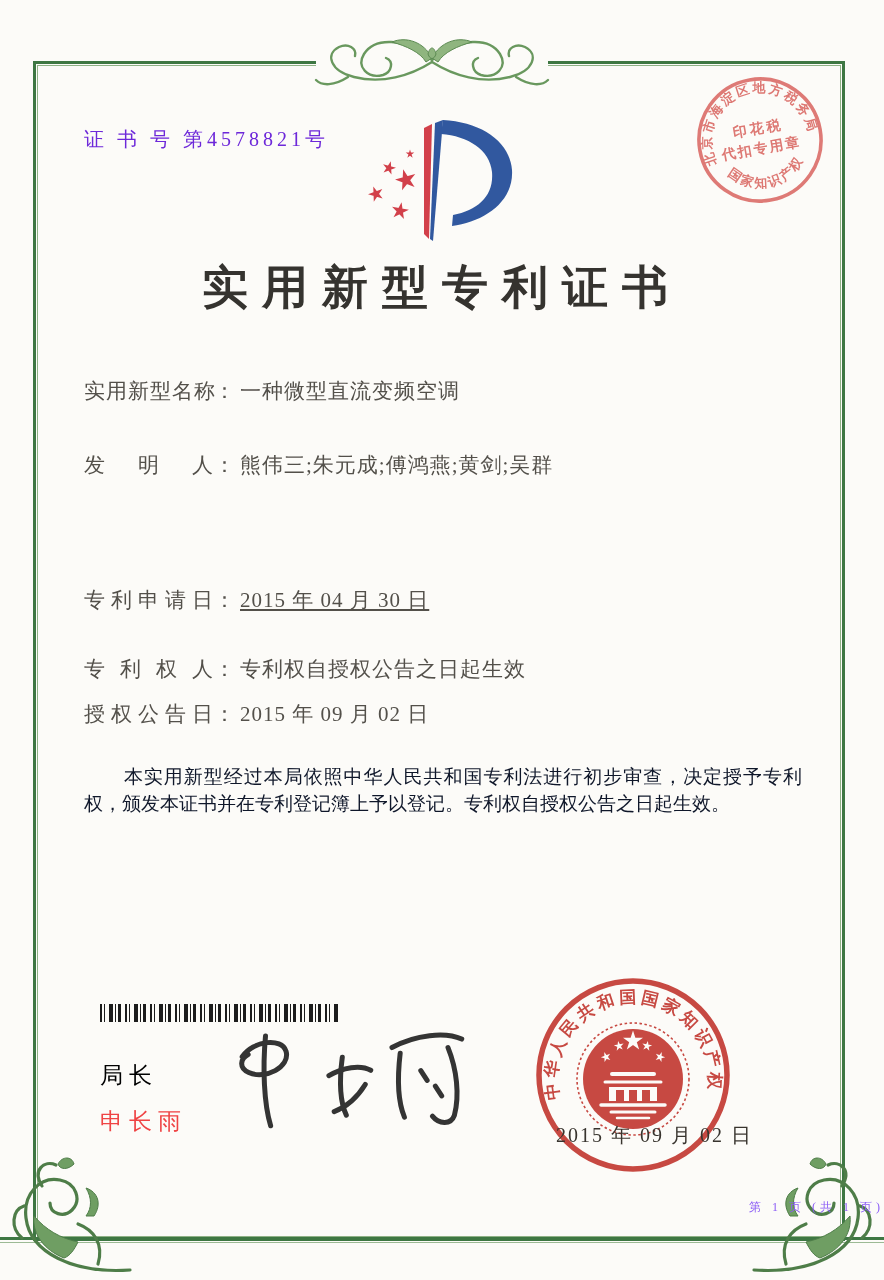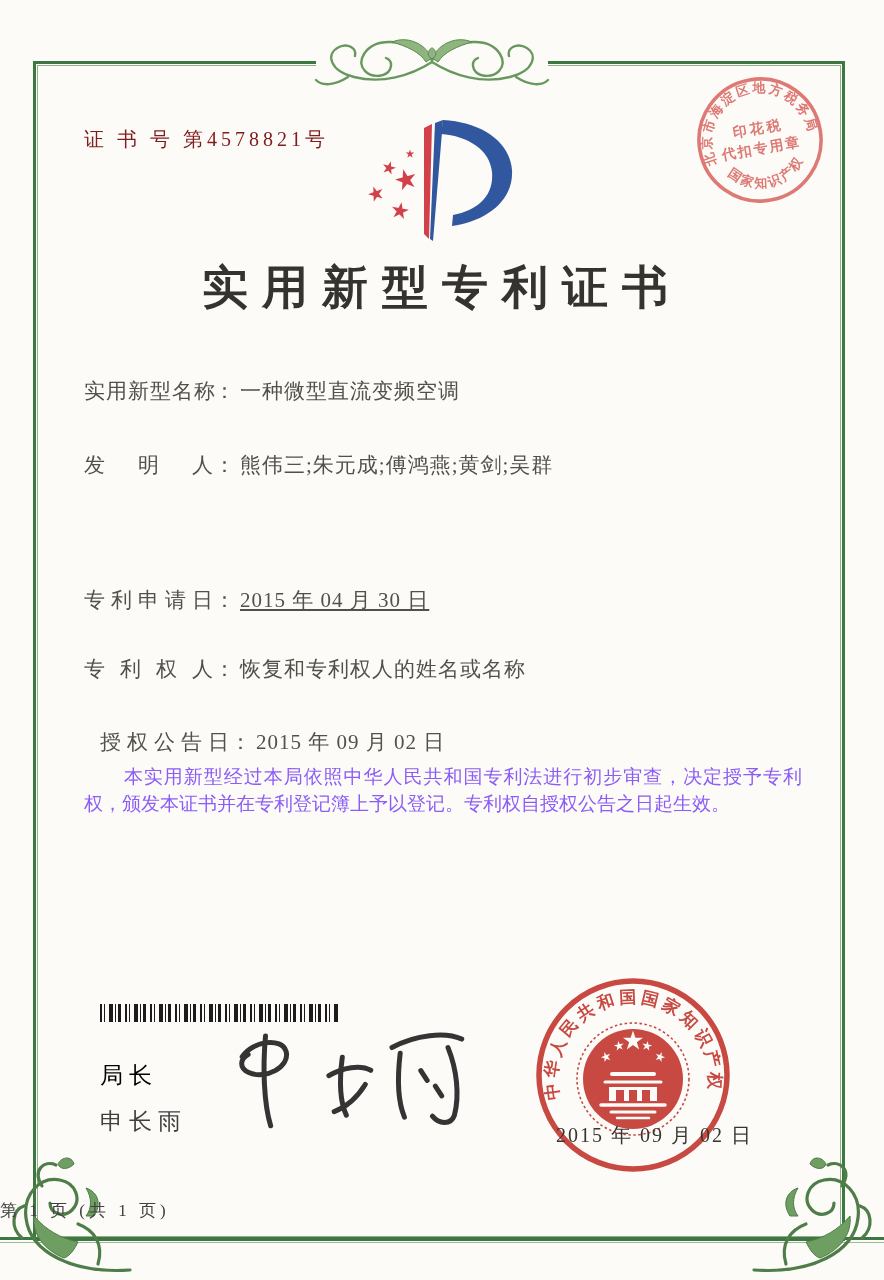--- a/index.html
+++ b/index.html
@@ -12,45 +12,45 @@
   .frame{position:absolute;left:33px;top:61px;width:806px;height:1174px;
     border:3px solid #3e7743;z-index:1;}
   .frame-inner{position:absolute;left:1px;top:1px;right:1px;bottom:1px;
     border:1px solid #8fb286;}
   .bottom-line{position:absolute;left:0;top:1237px;width:884px;height:3px;background:#3e7743;z-index:0;}
   .bottom-line2{position:absolute;left:0;top:1242px;width:884px;height:1px;background:#9cba95;z-index:0;}
   .ornament{position:absolute;z-index:2;}
   .flip-x{transform:scaleX(-1);}
   
   .cert-no{position:absolute;left:84px;top:126px;font-size:20px;letter-spacing:4px;
-    color:#7f1d1d;z-index:3;}
+    color:#6d28d9;z-index:3;}
   .title{position:absolute;left:0;top:257px;width:884px;text-align:center;
     font-size:46px;font-weight:700;letter-spacing:14px;color:#35332f;z-index:3;}
   .field-row{position:absolute;left:84px;font-size:21px;color:#53504a;
     letter-spacing:1px;white-space:nowrap;z-index:3;}
   .field-label{display:inline-block;width:130px;text-align:justify;text-align-last:justify;}
   .field-colon{display:inline-block;margin-right:4px;}
   .paras{position:absolute;left:84px;top:763px;width:718px;z-index:3;
-    font-size:19px;line-height:27px;color:#8b5cf6;text-align:justify;}
+    font-size:19px;line-height:27px;color:#0f172a;text-align:justify;}
   .paras p{margin:0;text-indent:2.1em;}
   
   .barcode{position:absolute;left:100px;top:1004px;width:238px;height:18px;z-index:3;
     background:
       repeating-linear-gradient(90deg,
         #1c1c1c 0 2px, transparent 2px 4px,
         #1c1c1c 4px 5px, transparent 5px 9px,
         #1c1c1c 9px 13px, transparent 13px 15px,
         #1c1c1c 15px 16px, transparent 16px 18px,
         #1c1c1c 18px 21px, transparent 21px 25px);
   }
   .sig-role{position:absolute;left:100px;top:1060px;font-size:23px;letter-spacing:6px;color:#000000;z-index:3;}
-  .sig-name{position:absolute;left:100px;top:1106px;font-size:23px;letter-spacing:6px;color:#404040;z-index:3;}
+  .sig-name{position:absolute;left:100px;top:1106px;font-size:23px;letter-spacing:6px;color:#ef4444;z-index:3;}
   .signature-svg{position:absolute;left:225px;top:1015px;z-index:3;transform:rotate(-2deg);}
-  .footer{position:absolute;left:0;top:1199px;width:884px;text-align:left;
-    font-size:17px;letter-spacing:4px;color:#404040;z-index:3;}
+  .footer{position:absolute;left:0;top:1199px;width:884px;text-align:right;
+    font-size:12px;letter-spacing:4px;color:#8b5cf6;z-index:3;}
   
   .tax-stamp{position:absolute;left:687px;top:67px;z-index:4;
     transform:rotate(-10deg);opacity:.88;mix-blend-mode:multiply;}
   .office-seal{position:absolute;left:533px;top:975px;z-index:4;opacity:.93;mix-blend-mode:multiply;}
   .seal-date{position:absolute;left:556px;top:1122px;font-size:20px;letter-spacing:2px;
     color:#38342e;z-index:5;white-space:nowrap;}
   .logo{position:absolute;left:352px;top:108px;z-index:3;}
 </style>
 </head>
 <body>
@@ -147,23 +147,23 @@
   <div class="field-row" style="top:451px;">
     <span class="field-label">发明人</span><span class="field-colon">：</span><span>熊伟三;朱元成;傅鸿燕;黄剑;吴群</span>
   </div>
   <div class="field-row" style="top:377px;">
     <span class="field-label">实用新型名称</span><span class="field-colon">：</span><span>一种微型直流变频空调</span>
   </div>
   <div class="field-row" style="top:586px;text-decoration:underline;">
     <span class="field-label">专利申请日</span><span class="field-colon">：</span><span>2015 年 04 月 30 日</span>
   </div>
   <div class="field-row" style="top:655px;">
-    <span class="field-label">专利权人</span><span class="field-colon">：</span><span>恢复和专利权人的姓名或名称</span>
-  </div>
-  <div class="field-row" style="top:728px;margin-left:16px;">
+    <span class="field-label">专利权人</span><span class="field-colon">：</span><span>专利权自授权公告之日起生效</span>
+  </div>
+  <div class="field-row" style="top:700px;">
     <span class="field-label">授权公告日</span><span class="field-colon">：</span><span>2015 年 09 月 02 日</span>
   </div>
 
   <div class="paras">
     <p>本实用新型经过本局依照中华人民共和国专利法进行初步审查，决定授予专利权，颁发本证书并在专利登记簿上予以登记。专利权自授权公告之日起生效。</p>
   </div>
 
   <div class="barcode"></div>
 
   <div class="sig-role">局长</div>

